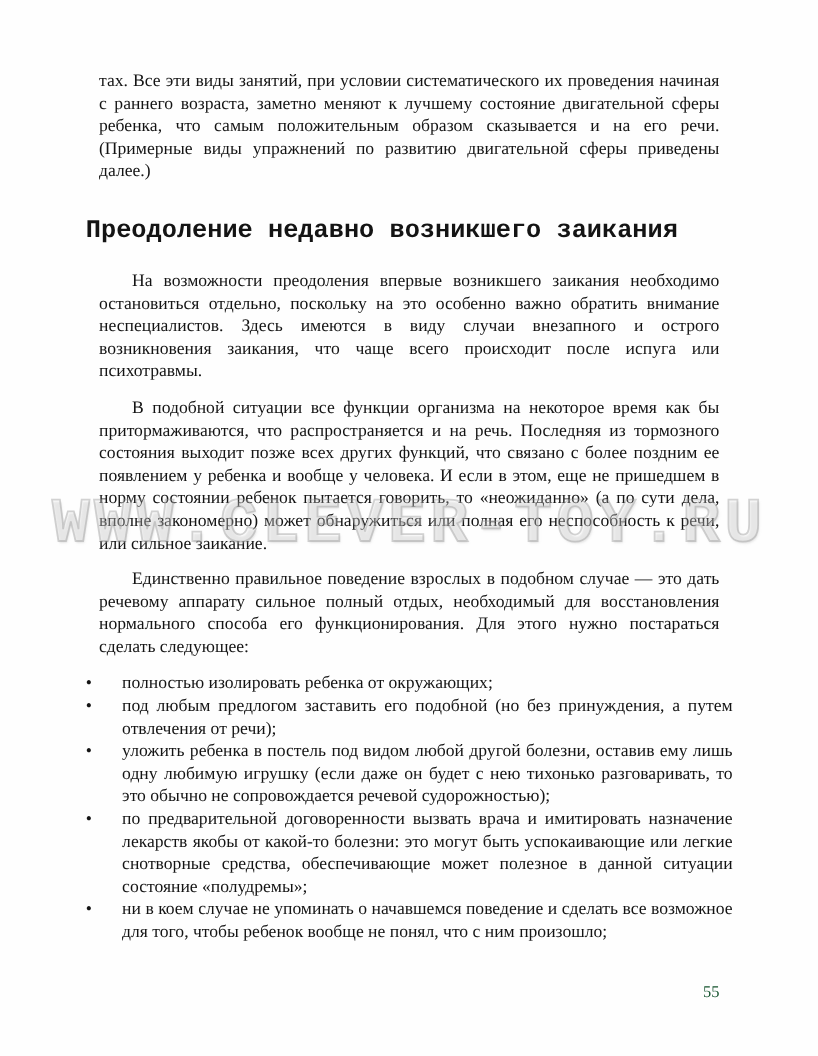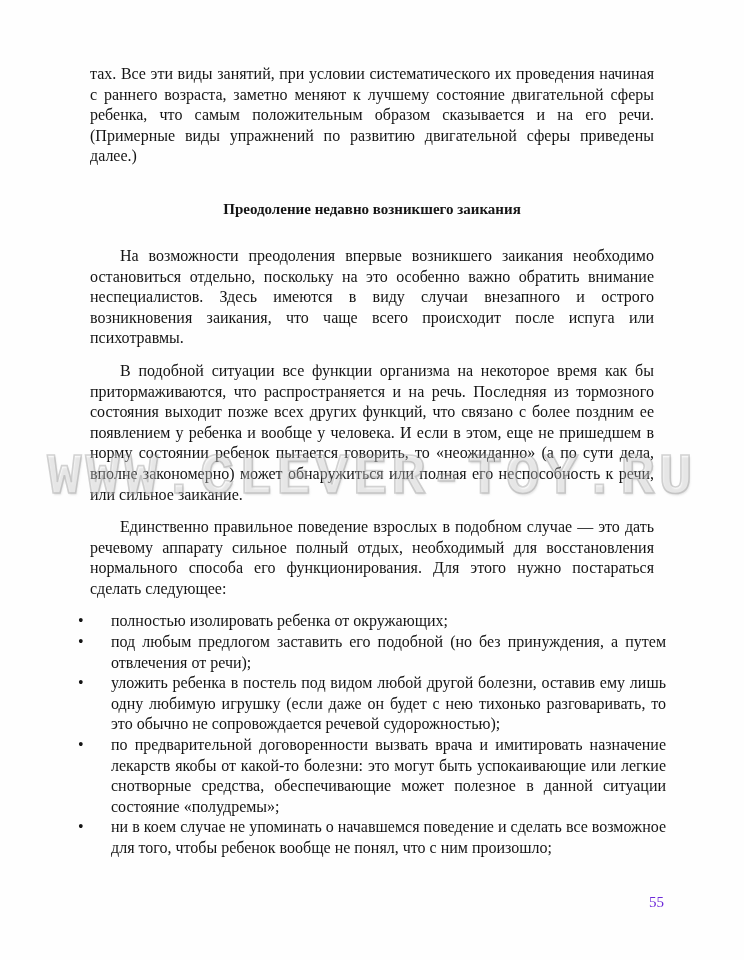--- a/index.html
+++ b/index.html
@@ -27,25 +27,25 @@
   }
   .content p {
     margin: 12px;
     text-indent: 30px;
   }
   .content p.no-indent {
     text-indent: 0;
   }
   h2.section-heading {
     margin: 31px 0 26px 0;
-    font-size: 15px;
+    font-size: 23px;
     font-weight: bold;
-    text-align: center;
     text-indent: 0;
     line-height: 22px;
+    font-family: Liberation Mono, monospace;
   }
   ul.bullet-list {
     margin: 0;
     padding: 0;
     list-style: none;
   }
   ul.bullet-list li {
     display: flex;
     margin: 0;
   }
@@ -71,24 +71,24 @@
     white-space: nowrap;
     text-transform: uppercase;
     color: rgba(255, 255, 255, 0.08);
     -webkit-text-stroke: 1.6px rgba(150, 150, 150, 0.42);
     text-shadow: 1px 2px 2px rgba(180, 180, 180, 0.35);
     pointer-events: none;
     z-index: 5;
   }
   .page-number {
     position: absolute;
-    right: 80px;
+    right: 90px;
     top: 894px;
     font-size: 15px;
-    color: #6d28d9;
+    color: #14532d;
   }
 </style>
 </head>
 <body>
 
 <div class="page">
 
   <div class="watermark">www.clever-toy.ru</div>
 
   <div class="content">

